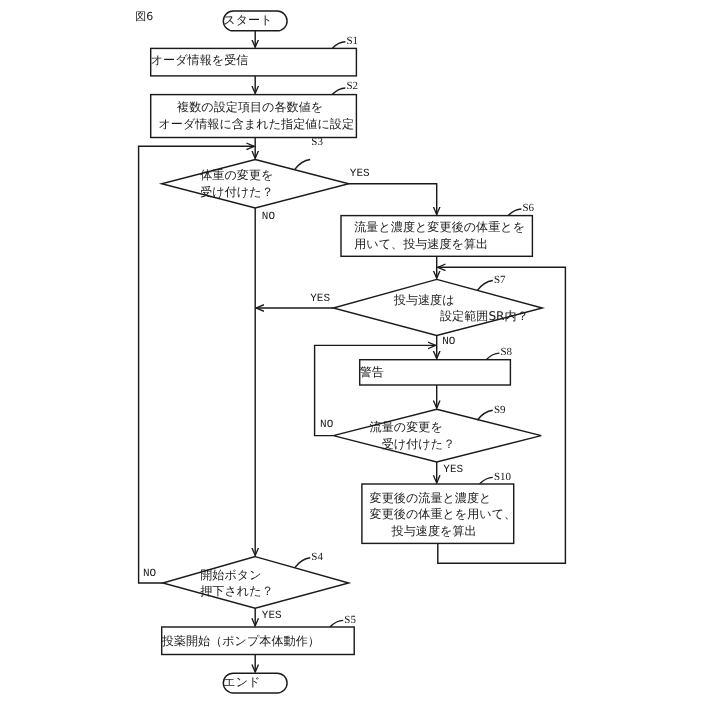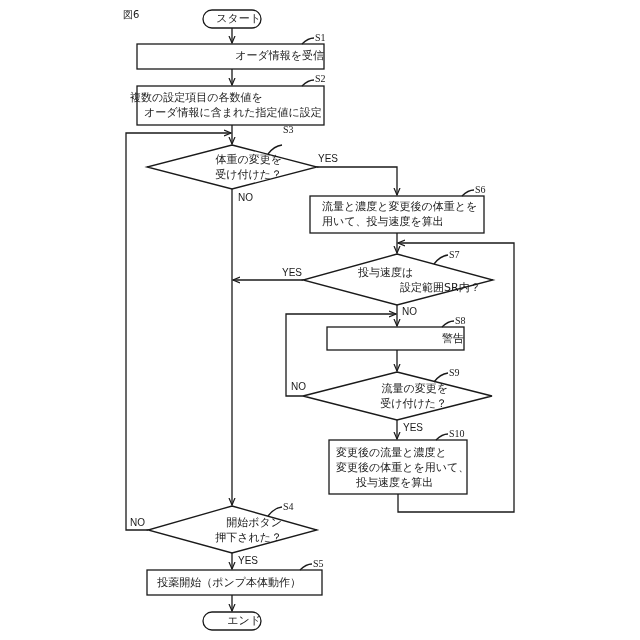--- a/index.html
+++ b/index.html
@@ -2,23 +2,23 @@
 <html><head>
 <meta charset="utf-8">
 <style>
   html, body { margin: 0; padding: 0; background: #ffffff; }
   body { width: 640px; height: 640px; position: relative; overflow: hidden;
          font-family: "DejaVu Sans", sans-serif; color: #1a1a1a; }
   svg#flow { position: absolute; left: 0; top: 0; }
   .ln { stroke: #1a1a1a; stroke-width: 1.3; fill: none; }
   .shape { stroke: #1a1a1a; stroke-width: 1.3; fill: #ffffff; }
   .lbl { position: absolute; font-size: 11px; line-height: 15px; color: #1a1a1a; white-space: nowrap; }
-  .center { text-align: right; }
+  .center { text-align: left; }
   .step { position: absolute; font-size: 10px; color: #1a1a1a; font-family: Liberation Serif, serif; }
-  .yn { position: absolute; font-size: 10px; color: #1a1a1a; font-family: Liberation Sans, sans-serif; }
+  .yn { position: absolute; font-size: 10px; color: #1a1a1a; font-family: Liberation Mono, monospace; }
   .fig { position: absolute; left: 123px; top: 8px; font-size: 10px; }
 </style>
 </head>
 <body>
 
 <svg id="flow" width="640" height="640" viewBox="0 0 640 640">
   <defs>
     <marker id="arr" markerWidth="8" markerHeight="8" refX="7" refY="4" orient="auto" markerUnits="userSpaceOnUse">
       <path d="M0,1 L7,4 L0,7" fill="none" stroke="#1a1a1a" stroke-width="1.2"></path>
     </marker>
@@ -65,35 +65,35 @@
   <path class="ln" d="M300,570 q6,-6 12,-6"></path>
 </svg>
 
 <div class="fig">図6</div>
 
 <div class="lbl center" style="left:203px; top:11px; width:58px;">スタート</div>
 <div class="lbl center" style="left:203px; top:613px; width:58px;">エンド</div>
 
 <div class="lbl center" style="left:137px; top:49px; width:187px;font-family:Liberation Mono, monospace;">オーダ情報を受信</div>
 
-<div class="lbl" style="left:130px; top:90px;">複数の設定項目の各数値を</div>
+<div class="lbl" style="left:161px; top:90px;">複数の設定項目の各数値を</div>
 <div class="lbl" style="left:144px; top:105px;">オーダ情報に含まれた指定値に設定</div>
 
 <div class="lbl center" style="left:182px; top:152px; width:100px;">体重の変更を</div>
 <div class="lbl center" style="left:182px; top:167px; width:100px;">受け付けた？</div>
 
 <div class="lbl" style="left:322px; top:199px;">流量と濃度と変更後の体重とを</div>
 <div class="lbl" style="left:322px; top:214px;">用いて、投与速度を算出</div>
 
 <div class="lbl" style="left:358px; top:265px;">投与速度は</div>
 <div class="lbl" style="left:358px; top:280px;margin-left:42px;">設定範囲SR内？</div>
 
 <div class="lbl center" style="left:327px; top:331px; width:137px;">警告</div>
 
-<div class="lbl center" style="left:348px; top:381px; width:100px;">流量の変更を</div>
+<div class="lbl center" style="left:336px; top:381px; width:100px;">流量の変更を</div>
 <div class="lbl center" style="left:347px; top:396px; width:100px;">受け付けた？</div>
 
 <div class="lbl" style="left:336px; top:445px;">変更後の流量と濃度と</div>
 <div class="lbl" style="left:336px; top:460px;">変更後の体重とを用いて、</div>
 <div class="lbl" style="left:336px; top:475px;margin-left:20px;">投与速度を算出</div>
 
 <div class="lbl center" style="left:182px; top:515px; width:100px;">開始ボタン</div>
 <div class="lbl center" style="left:182px; top:530px; width:100px;">押下された？</div>
 
 <div class="lbl center" style="left:147px; top:575px; width:154px;">投薬開始（ポンプ本体動作）</div>

